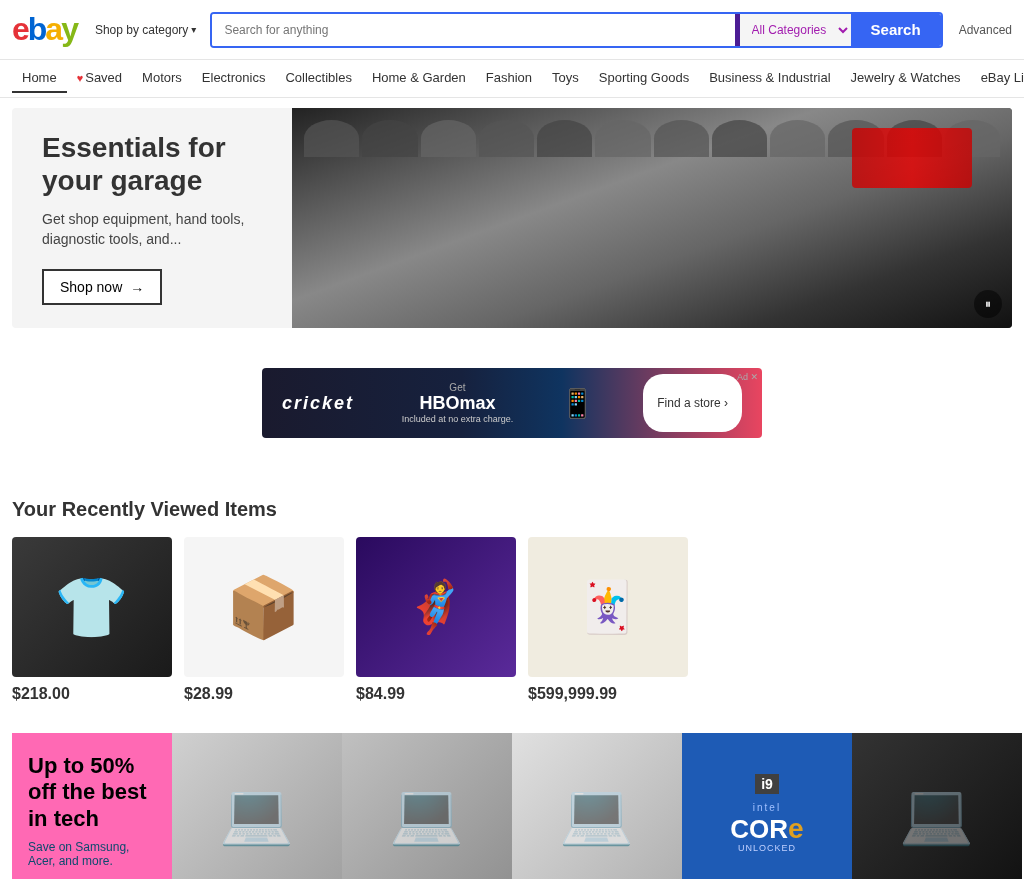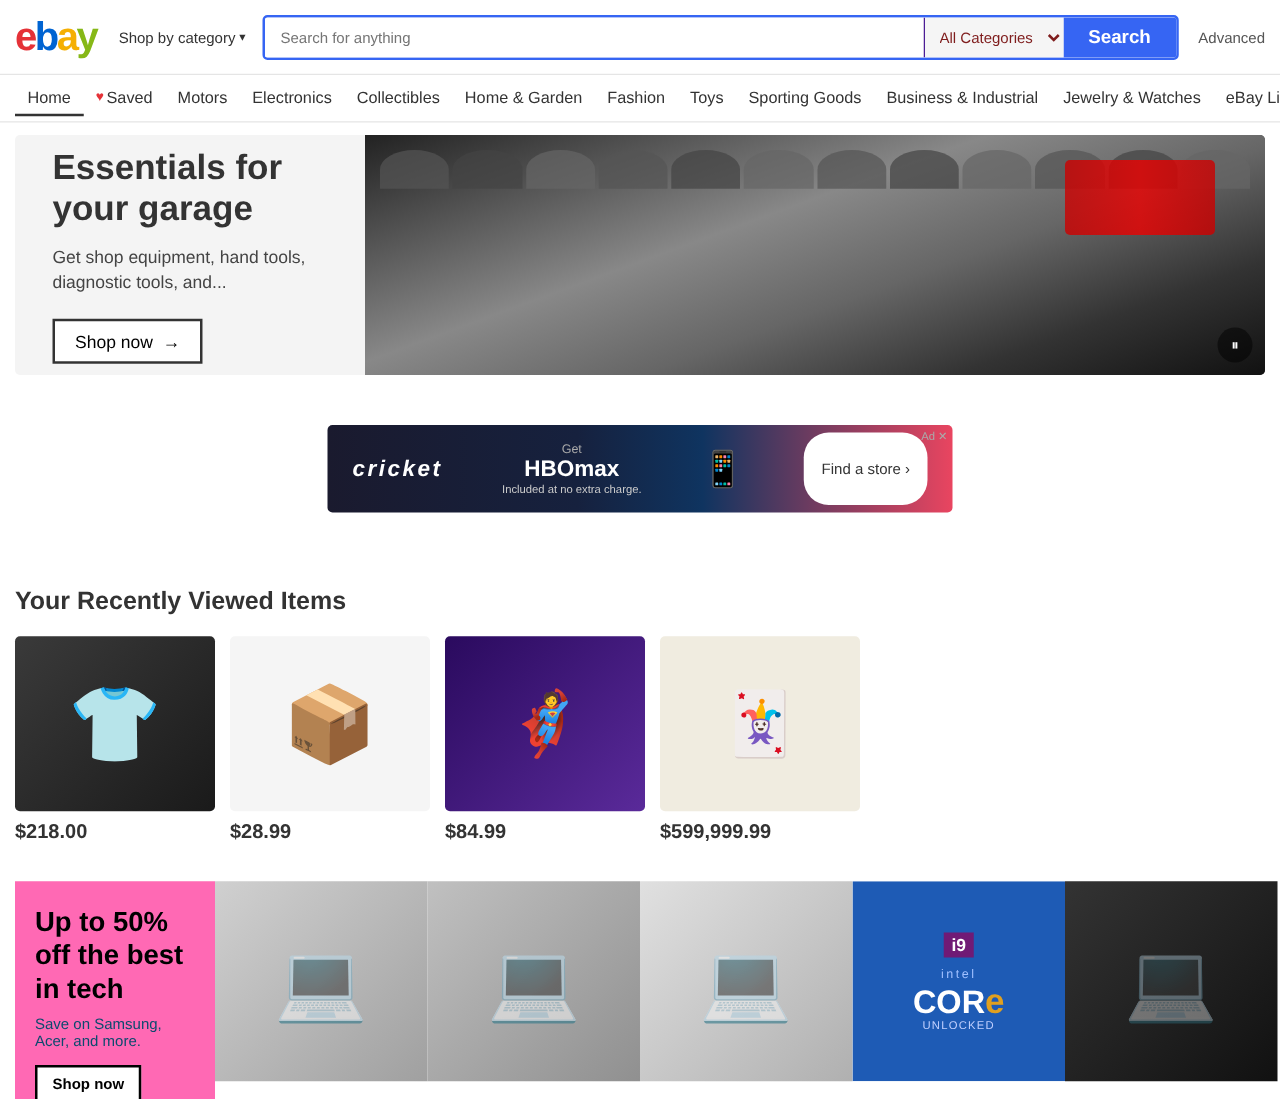--- a/index.html
+++ b/index.html
@@ -12,33 +12,33 @@
     .logo-e { color: #e53238; }
     .logo-b { color: #0064d2; }
     .logo-a { color: #f5af02; }
     .logo-y { color: #86b817; }
 
     .shop-by { display: flex; align-items: center; font-size: 12px; color: #333; cursor: pointer; white-space: nowrap; margin-right: 4px; }
     .shop-by-arrow { font-size: 10px; margin-left: 3px; }
 
     .search-bar { display: flex; flex: 1; border: 2px solid #3665f3; border-radius: 4px; overflow: hidden; height: 36px; }
     .search-input { flex: 1; border: none; outline: none; padding: 0 12px; font-size: 12px; color: #a21caf; }
-    .category-select { border: none; border-left: 1px solid #4c1d95; padding: 0 8px; background: #f5f5f5; font-size: 12px; color: #7f1d1d; cursor: pointer; outline: none; }
+    .category-select { border: none; border-left: 5px solid #4c1d95; padding: 0 8px; background: #f5f5f5; font-size: 12px; color: #a21caf; cursor: pointer; outline: none; }
     .search-btn { background: #3665f3; color: #fff; border: none; padding: 0 20px; font-size: 15px; font-weight: bold; cursor: pointer; white-space: nowrap; }
     .advanced-link { font-size: 12px; color: #555; white-space: nowrap; margin-left: 6px; }
 
     
     .nav { display: flex; align-items: center; padding: 4px 12px; border-bottom: 1px solid #e5e5e5; gap: 0; }
     .nav-item { padding: 6px 10px; font-size: 13px; color: #333; cursor: pointer; white-space: nowrap; text-decoration: none; border-bottom: 2px solid transparent; }
     .nav-item.active { border-bottom: 2px solid #333; font-weight: 500; }
     .nav-saved { display: flex; align-items: center; gap: 2px; }
     .heart-icon { color: #e53238; font-size: 11px; }
 
     
-    .banner { display: flex; margin: 10px 12px; background: #f4f4f4; border-radius: 4px; overflow: hidden; height: 192px; }
+    .banner { display: flex; margin: 10px 12px; background: #f4f4f4; border-radius: 4px; overflow: hidden; height: 220px; }
     .banner-text { flex: 0 0 280px; padding: 30px 30px; display: flex; flex-direction: column; justify-content: center; }
     .banner-title { font-size: 28px; font-weight: 800; line-height: 1.2; margin-bottom: 12px; }
     .banner-subtitle { font-size: 14px; color: #444; margin-bottom: 20px; line-height: 1.4; }
     .shop-now-btn { display: inline-flex; align-items: center; gap: 8px; border: 2px solid #333; padding: 8px 16px; font-size: 14px; font-weight: 500; cursor: pointer; background: #fff; width: fit-content; }
     .banner-image { flex: 1; background: #555; position: relative; overflow: hidden; }
     .pause-btn { position: absolute; bottom: 10px; right: 10px; width: 28px; height: 28px; background: rgba(0,0,0,0.5); border-radius: 50%; display: flex; align-items: center; justify-content: center; color: #fff; font-size: 12px; cursor: pointer; }
 
     
     .ad-banner { margin: 20px auto; width: 500px; height: 70px; background: linear-gradient(90deg, #1a1a2e 0%, #16213e 40%, #0f3460 60%, #e94560 100%); display: flex; align-items: center; justify-content: space-between; padding: 0 20px; border-radius: 4px; overflow: hidden; position: relative; }
     .ad-cricket { color: #fff; font-size: 18px; font-weight: bold; letter-spacing: 2px; font-style: italic; }
@@ -68,21 +68,21 @@
     .tech-item-laptop1 { background: linear-gradient(135deg, #d0d0d0 0%, #a0a0a0 100%); }
     .tech-item-laptop2 { background: linear-gradient(135deg, #c0c0c0 0%, #909090 100%); }
     .tech-item-laptop3 { background: linear-gradient(135deg, #e0e0e0 0%, #b0b0b0 100%); }
     .tech-item-intel { background: #1e5bb5; display: flex; flex-direction: column; align-items: center; justify-content: center; color: #fff; }
     .tech-item-dark { background: linear-gradient(135deg, #333 0%, #111 100%); }
 
     
     .intel-card { width: 100%; height: 100%; background: #1e5bb5; display: flex; flex-direction: column; align-items: center; justify-content: center; color: #fff; padding: 10px; }
     .intel-text { font-size: 10px; color: #a0c0ff; letter-spacing: 2px; margin-bottom: 2px; }
     .core-text { font-size: 26px; font-weight: 900; line-height: 1; }
-    .i9-badge { font-size: 14px; font-weight: 700; background: #701a75; padding: 2px 6px; margin-bottom: 8px; }
+    .i9-badge { font-size: 14px; font-weight: 700; background: #404040; padding: 2px 6px; margin-bottom: 8px; }
     .unlocked-text { font-size: 9px; letter-spacing: 1px; color: #c0d0ff; }
   </style>
 </head>
 <body>
 
 <div class="header">
   <div class="logo">
     <span class="logo-text">
       <span class="logo-e">e</span><span class="logo-b">b</span><span class="logo-a">a</span><span class="logo-y">y</span>
     </span>

